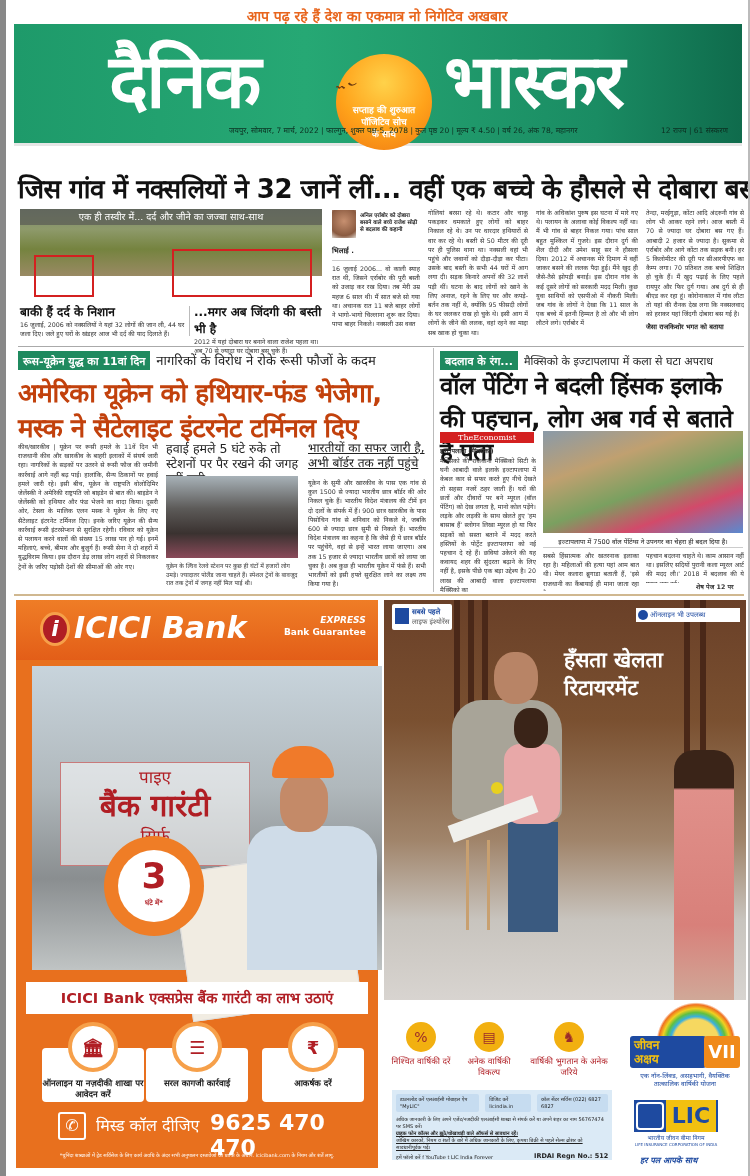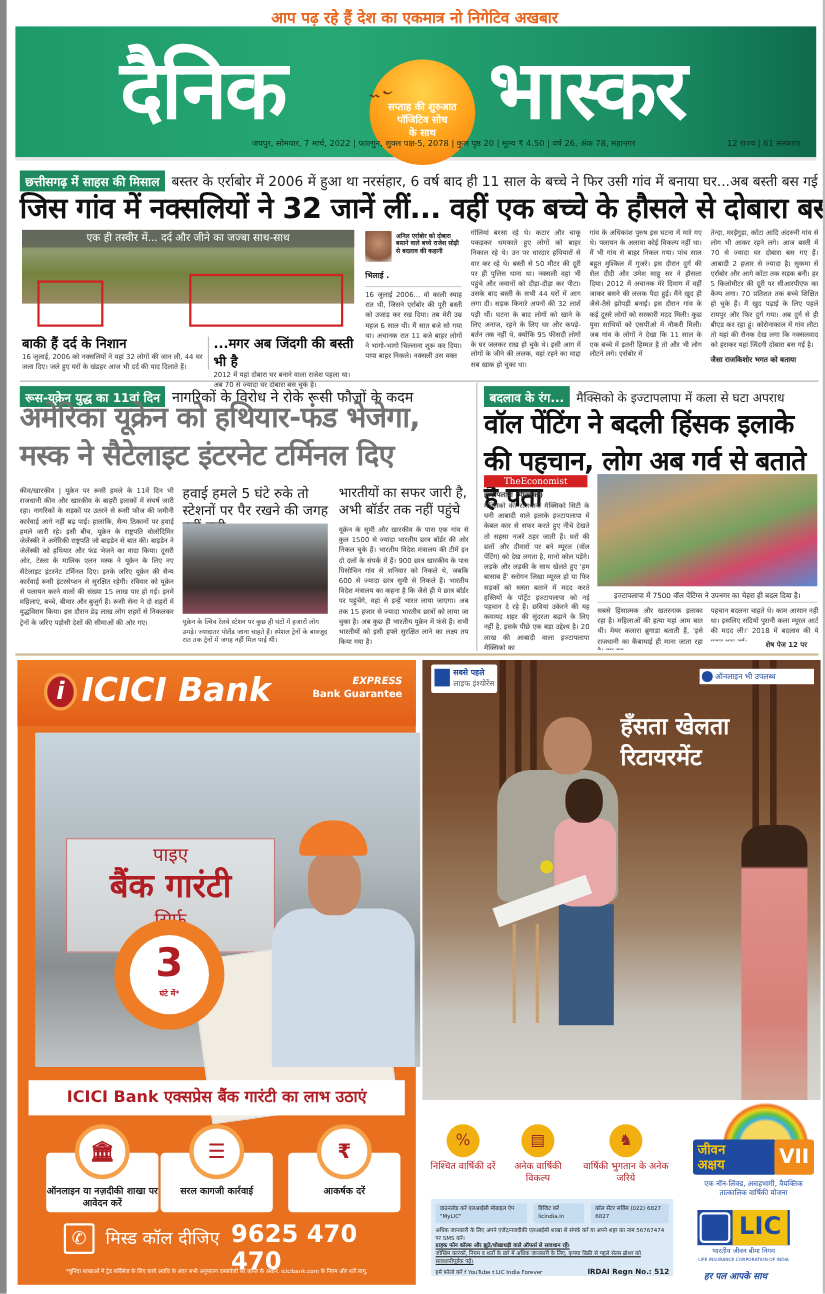--- a/index.html
+++ b/index.html
@@ -4,21 +4,21 @@
 <style>
   * { box-sizing: border-box; margin: 0; padding: 0; }
   body { width: 750px; height: 1176px; background: #fff; font-family: "DejaVu Sans", sans-serif; color: #222; overflow: hidden; position: relative; border-left: 6px solid #888; border-right: 2px solid #bbb; }
   .page { position: absolute; left: 0; top: 0; width: 742px; height: 1176px; }
 
   .tagline { position: absolute; top: 6px; left: 0; width: 742px; text-align: center; color: #e8661e; font-size: 14px; font-weight: bold; }
   .masthead { position: absolute; top: 24px; left: 8px; width: 728px; height: 122px; background: linear-gradient(90deg, #1e9a6a 0%, #26a874 40%, #1a8c63 80%, #0f6b4c 100%); border-bottom: 3px solid #e6e6e6; }
   .mast-title-left { position: absolute; left: 95px; top: 4px; color: #fff; font-size: 74px; font-weight: bold; letter-spacing: -2px; }
   .mast-title-right { position: absolute; left: 430px; top: 4px; color: #fff; font-size: 74px; font-weight: bold; letter-spacing: -2px; }
   .sun { position: absolute; left: 322px; top: 30px; width: 96px; height: 96px; border-radius: 50%; background: radial-gradient(circle at 50% 30%, #ffd24a 0%, #ffa21a 55%, #f07a12 100%); }
-  .sun-text { position: absolute; left: 318px; top: 68px; width: 104px; text-align: center; color: #fff; font-size: 9px; font-weight: bold; line-height: 12px; }
+  .sun-text { position: absolute; left: 318px; top: 80px; width: 104px; text-align: center; color: #fff; font-size: 9px; font-weight: bold; line-height: 12px; }
   .birds { position: absolute; left: 322px; top: 56px; color: #6b3a10; font-size: 9px; }
   .mast-info { position: absolute; left: 215px; top: 101px; color: #0c2e20; font-size: 7.5px; }
   .mast-info-right { position: absolute; right: 14px; top: 101px; color: #0c2e20; font-size: 7.5px; }
 
   .kicker { display: inline-block; background: #1f8a5f; color: #fff; font-weight: bold; font-size: 11px; padding: 2px 5px; }
   .sub { color: #222; font-size: 12.5px; margin-left: 6px; }
   .row1-top { position: absolute; top: 154px; left: 12px; width: 724px; white-space: nowrap; }
   .headline1 { position: absolute; top: 170px; left: 12px; font-size: 26px; font-weight: bold; color: #111; letter-spacing: -0.5px; white-space: nowrap; }
 
   .photo1 { position: absolute; top: 209px; left: 14px; width: 302px; height: 67px; background: linear-gradient(180deg, #7d8a72 0%, #8e9a6b 30%, #75833f 60%, #9a8a64 100%); }
@@ -33,21 +33,21 @@
   .bio-face { position: absolute; left: 0; top: 0; width: 24px; height: 28px; background: radial-gradient(circle at 50% 40%, #c79070 0%, #8a5a40 70%, #e0d8d0 100%); }
   .bio-text { position: absolute; left: 28px; top: 2px; font-size: 5.5px; line-height: 7px; font-weight: bold; color: #222; }
   .dateline { position: absolute; top: 246px; left: 326px; font-size: 7px; font-weight: bold; }
   .col { position: absolute; font-size: 6.3px; line-height: 9.2px; color: #333; text-align: justify; overflow: hidden; }
   .credit { position: absolute; top: 322px; left: 640px; font-size: 6.5px; font-weight: bold; color: #222; }
 
   .hr { position: absolute; height: 1px; background: #aaa; }
   .vr { position: absolute; width: 1px; background: #bbb; }
 
   .row2-top { position: absolute; top: 350px; left: 12px; white-space: nowrap; }
-  .headline2 { position: absolute; top: 363px; left: 12px; font-size: 26px; font-weight: bold; line-height: 35px; color: #737373; width: 412px; letter-spacing: -0.5px; }
+  .headline2 { position: absolute; top: 376px; left: 12px; font-size: 26px; font-weight: bold; line-height: 35px; color: #c2410c; width: 412px; letter-spacing: -0.5px; }
   .subhead { position: absolute; font-size: 12.5px; line-height: 15px; color: #222; }
   .photo2 { position: absolute; top: 476px; left: 160px; width: 132px; height: 82px; background: linear-gradient(180deg, #a8b2b8 0%, #5c5a58 40%, #3a3230 70%, #8a4a5a 100%); }
   .photo2-cap { position: absolute; top: 562px; left: 160px; width: 132px; font-size: 6px; line-height: 8.5px; color: #333; }
 
   .row3-top { position: absolute; top: 350px; left: 434px; white-space: nowrap; text-align: right; }
   .headline3 { position: absolute; top: 370px; left: 434px; font-size: 24px; font-weight: bold; line-height: 33px; color: #111; width: 310px; letter-spacing: -0.5px; }
   .economist { position: absolute; top: 432px; left: 434px; width: 94px; height: 11px; background: #d42020; color: #fff; font-family: "DejaVu Serif", serif; font-size: 8px; text-align: center; line-height: 11px; }
   .photo3 { position: absolute; top: 431px; left: 537px; width: 200px; height: 102px; background: linear-gradient(160deg, #8a9aa8 0%, #c0a070 30%, #7aa060 55%, #d24a6a 75%, #5a8ad0 100%); }
   .photo3-cap { position: absolute; top: 537px; left: 537px; width: 200px; font-size: 6.5px; text-align: center; color: #222; }
 
@@ -128,23 +128,20 @@
     <div class="sun-text">
       <div>सप्ताह की शुरुआत</div>
       <div>पॉजिटिव सोच</div>
       <div>के साथ</div>
     </div>
     <div class="mast-title-right">भास्कर</div>
     <div class="mast-info">जयपुर, सोमवार, 7 मार्च, 2022 | फाल्गुन, शुक्ल पक्ष-5, 2078 | कुल पृष्ठ 20 | मूल्य ₹ 4.50 | वर्ष 26, अंक 78, महानगर</div>
     <div class="mast-info-right">12 राज्य | 61 संस्करण</div>
   </div>
 
-  <div class="row1-top">
-    <span class="kicker">छत्तीसगढ़ में साहस की मिसाल</span><span class="sub">बस्तर के एर्राबोर में 2006 में हुआ था नरसंहार, 6 वर्ष बाद ही 11 साल के बच्चे ने फिर उसी गांव में बनाया घर...अब बस्ती बस गई</span>
-  </div>
   <div class="headline1">जिस गांव में नक्सलियों ने 32 जानें लीं... वहीं एक बच्चे के हौसले से दोबारा बसी जिंदगी</div>
 
   <div class="photo1">
     <div class="photo1-cap">एक ही तस्वीर में... दर्द और जीने का जज्बा साथ-साथ</div>
     <div class="redbox" style="left:14px;top:46px;width:60px;height:42px;"></div>
     <div class="redbox" style="left:152px;top:40px;width:140px;height:48px;"></div>
   </div>
   <div class="caption-left">
     <div class="sub2-title">बाकी हैं दर्द के निशान</div>
     <div class="small-text">16 जुलाई, 2006 को नक्सलियों ने यहां 32 लोगों की जान ली, 44 घर जला दिए। जले हुए घरों के खंडहर आज भी दर्द की याद दिलाते हैं।</div>
@@ -170,21 +167,21 @@
   <div class="hr" style="top:346px;left:12px;width:726px;"></div>
 
   <div class="row2-top">
     <span class="kicker">रूस-यूक्रेन युद्ध का 11वां दिन</span><span class="sub" style="font-size:13px;">नागरिकों के विरोध ने रोके रूसी फौजों के कदम</span>
   </div>
   <div class="headline2">अमेरिका यूक्रेन को हथियार-फंड भेजेगा, मस्क ने सैटेलाइट इंटरनेट टर्मिनल दिए</div>
   <div class="col" style="top:442px;left:12px;width:140px;height:150px;">कीव/खारकीव | यूक्रेन पर रूसी हमले के 11वें दिन भी राजधानी कीव और खारकीव के बाहरी इलाकों में संघर्ष जारी रहा। नागरिकों के सड़कों पर उतरने से रूसी फौज की जमीनी कार्रवाई आगे नहीं बढ़ पाई। हालांकि, सैन्य ठिकानों पर हवाई हमले जारी रहे। इसी बीच, यूक्रेन के राष्ट्रपति वोलोदिमिर जेलेंस्की ने अमेरिकी राष्ट्रपति जो बाइडेन से बात की। बाइडेन ने जेलेंस्की को हथियार और फंड भेजने का वादा किया। दूसरी ओर, टेस्ला के मालिक एलन मस्क ने यूक्रेन के लिए नए सैटेलाइट इंटरनेट टर्मिनल दिए। इनके जरिए यूक्रेन की सैन्य कार्रवाई रूसी इंटरसेप्शन से सुरक्षित रहेगी। रविवार को यूक्रेन से पलायन करने वालों की संख्या 15 लाख पार हो गई। इनमें महिलाएं, बच्चे, बीमार और बुजुर्ग हैं। रूसी सेना ने दो शहरों में युद्धविराम किया। इस दौरान डेढ़ लाख लोग शहरों से निकलकर ट्रेनों के जरिए पड़ोसी देशों की सीमाओं की ओर गए।</div>
   <div class="subhead" style="top:441px;left:160px;width:140px;">हवाई हमले 5 घंटे रुके तो स्टेशनों पर पैर रखने की जगह नहीं बची</div>
   <div class="photo2"></div>
   <div class="photo2-cap">यूक्रेन के ल्विव रेलवे स्टेशन पर कुछ ही घंटों में हजारों लोग उमड़े। ज्यादातर पोलैंड जाना चाहते हैं। स्पेशल ट्रेनों के बावजूद रात तक ट्रेनों में जगह नहीं मिल पाई थी।</div>
-  <div class="subhead" style="top:441px;left:302px;width:118px;font-size:12px;">भारतीयों का सफर जारी है, अभी बॉर्डर तक नहीं पहुंचे</div>
+  <div class="subhead" style="top:441px;left:302px;width:118px;font-size:12px;text-decoration:underline;">भारतीयों का सफर जारी है, अभी बॉर्डर तक नहीं पहुंचे</div>
   <div class="col" style="top:478px;left:302px;width:118px;height:114px;">यूक्रेन के सुमी और खारकीव के पास एक गांव से कुल 1500 से ज्यादा भारतीय छात्र बॉर्डर की ओर निकल चुके हैं। भारतीय विदेश मंत्रालय की टीमें इन दो दलों के संपर्क में हैं। 900 छात्र खारकीव के पास पिसोचिन गांव से शनिवार को निकले थे, जबकि 600 से ज्यादा छात्र सुमी से निकले हैं। भारतीय विदेश मंत्रालय का कहना है कि जैसे ही ये छात्र बॉर्डर पर पहुंचेंगे, वहां से इन्हें भारत लाया जाएगा। अब तक 15 हजार से ज्यादा भारतीय छात्रों को लाया जा चुका है। अब कुछ ही भारतीय यूक्रेन में फंसे हैं। सभी भारतीयों को इसी हफ्ते सुरक्षित लाने का लक्ष्य तय किया गया है।</div>
 
   <div class="vr" style="top:348px;left:427px;height:244px;"></div>
 
   <div class="row3-top">
     <span class="kicker">बदलाव के रंग...</span><span class="sub" style="font-size:11px;">मैक्सिको के इज्टापलापा में कला से घटा अपराध</span>
   </div>
   <div class="headline3">वॉल पेंटिंग ने बदली हिंसक इलाके की पहचान, लोग अब गर्व से बताते हैं पता</div>
   <div class="economist">TheEconomist</div>
   <div class="col" style="top:446px;left:434px;width:96px;height:10px;font-weight:bold;">इज्टापलापा (मैक्सिको)</div>

